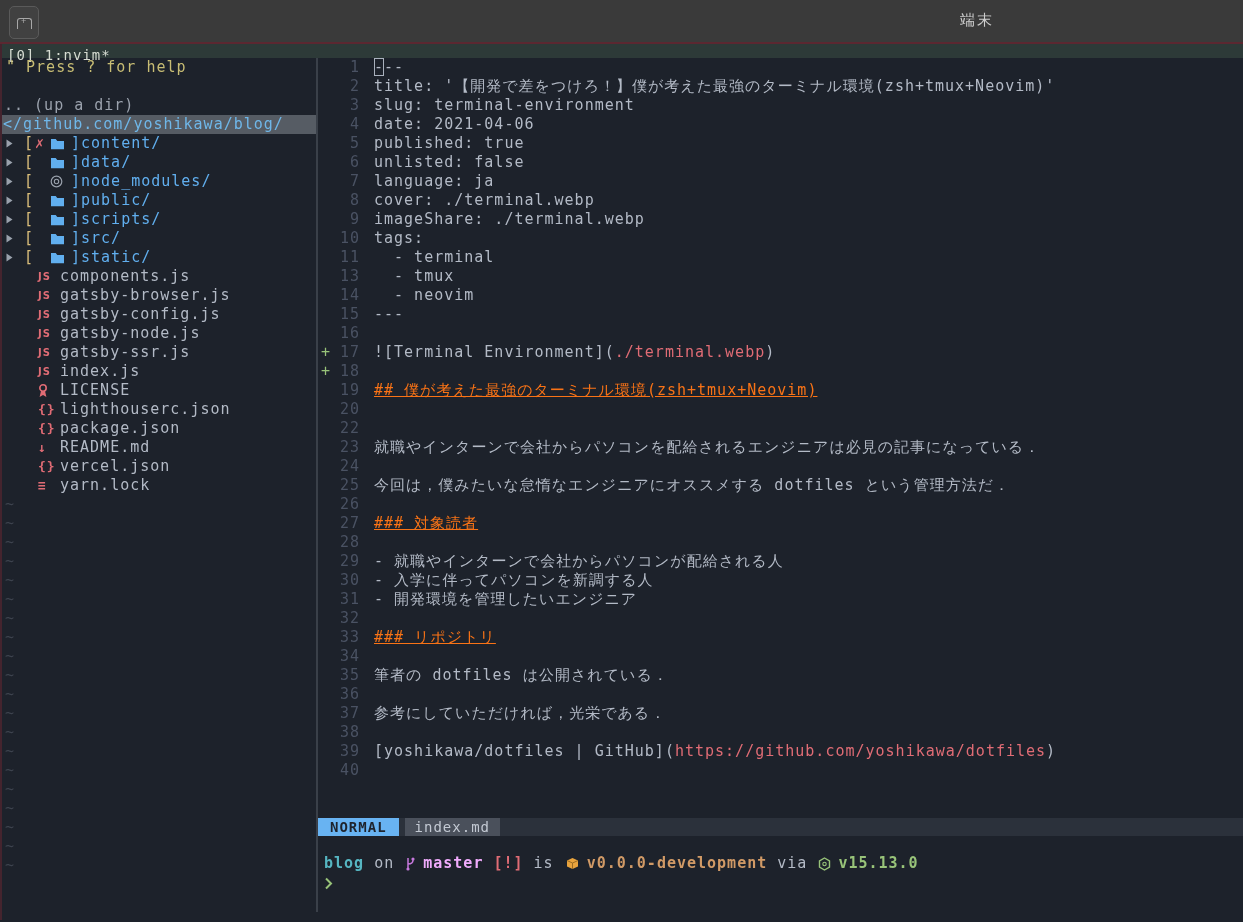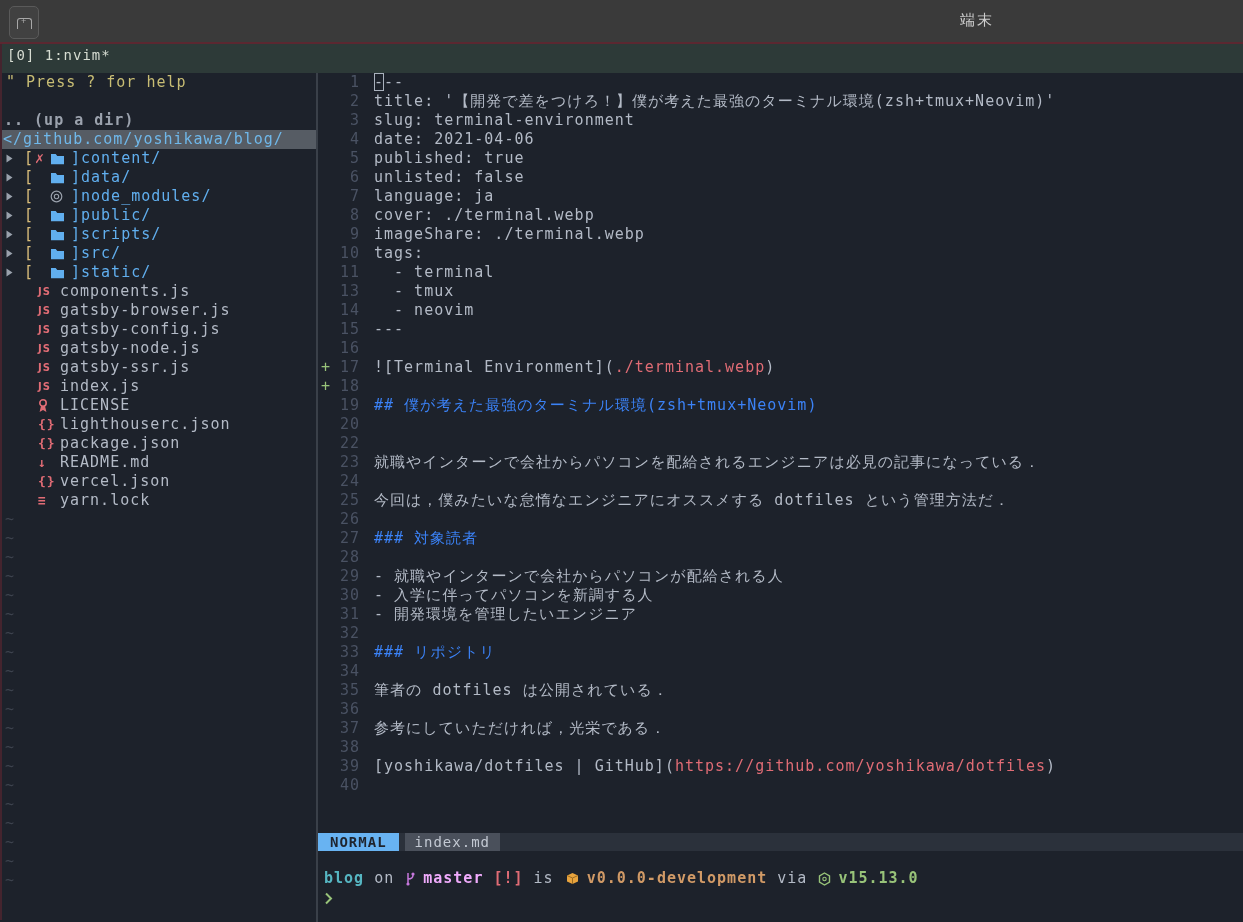--- a/index.html
+++ b/index.html
@@ -13,52 +13,52 @@
     border:1px solid #5a5a5a; border-radius:5px; background:#414141; cursor:pointer; }
   .newtab-glyph { position:absolute; left:7px; top:11px; width:15px; height:11px;
     border:1.5px solid #a8a8a8; border-bottom:none; border-radius:3px 3px 0 0; }
   .newtab-plus { position:absolute; left:3px; top:-3px; font:9px "Liberation Sans",sans-serif;
     color:#a8a8a8; }
   .window-title { position:absolute; left:960px; top:11px; font:15px "Liberation Sans",sans-serif;
     color:#cdcdcd; letter-spacing:2px; }
 
   
   .terminal { height:876px; border-left:2px solid #44242e; background:#1d222b; }
-  .tmux-bar { height:29px; line-height:22px; background:#2d3a38; color:#d6dcd2;
+  .tmux-bar { height:14px; line-height:22px; background:#2d3a38; color:#d6dcd2;
     font-size:14px; padding-left:5px; letter-spacing:1px; }
   .main { display:flex; height:854px; }
 
   
   .sidebar { width:316px; border-right:2px solid #3a4049; overflow:hidden;
     font-size:15px; letter-spacing:1px; color:#b3bac6; }
   .trow { height:19px; line-height:19px; white-space:pre; overflow:hidden;
     display:flex; align-items:center; }
   .trow .arrow { width:14px; margin-left:3px; display:inline-flex; }
   .trow .lbrak { color:#d9bd7a; width:11px; margin-left:5px; }
   .trow .flag { width:15px; color:#e06c75; font-weight:bold; }
   .trow .dicon { width:21px; display:inline-flex; }
   .trow .ficon { width:22px; margin-left:36px; display:inline-flex; align-items:center;
     color:#e06c75; font-weight:bold; }
   .c-dirname { color:#61afef; }
   .help-line { color:#c8bd74; padding-left:4px; }
-  .plain-line { color:#9ba2ad; padding-left:2px;font-weight:bold; }
+  .plain-line { color:#9ba2ad; padding-left:2px; }
   .root-line { background:#565c64; color:#6fb7e9; padding-left:1px; }
   .tilde { color:#3d434e; padding-left:3px; }
   .glyph-js { font:bold 10px "DejaVu Sans",sans-serif; color:#e06c75; }
   .glyph-txt { font-size:13px; color:#e06c75; font-weight:bold; }
 
   
   .editor { flex:1; display:flex; flex-direction:column; overflow:hidden; }
   .elines { height:760px; }
   .eline { height:19px; line-height:19px; display:flex; font-size:15px; letter-spacing:1px; }
   .sign { width:16px; color:#98c379; text-align:center; flex:none; }
   .lnum { width:26px; text-align:right; color:#4a5263; margin-right:14px; flex:none; }
   .ltext { white-space:pre; overflow:hidden; flex:1; color:#b3bac6; }
   .cursor-cell { box-shadow:inset 0 0 0 1px #a9b1bd; }
-  .c-fg{color:#b3bac6;} .c-red{color:#e06c75;} .c-yellow{color:#3b82f6;}
+  .c-fg{color:#b3bac6;} .c-red{color:#e06c75;} .c-yellow{color:#f97316;text-decoration:underline;}
   .c-green{color:#98c379;} .c-purple{color:#f0abfc;text-align:right;}
   .c-cyan{color:#56b6c2;} .c-orange{color:#d19a66;}
   .bold{font-weight:bold;}
 
   
   .statusline { height:18px; display:flex; background:#2b313b; font-size:14px;
     letter-spacing:1px; }
   .mode-badge { background:#68b3f2; color:#1f242d; font-weight:bold;
     padding:0 12px; line-height:19px; }
   .file-chip { background:#4a505b; color:#c3c9d3; padding:0 10px; line-height:19px;

